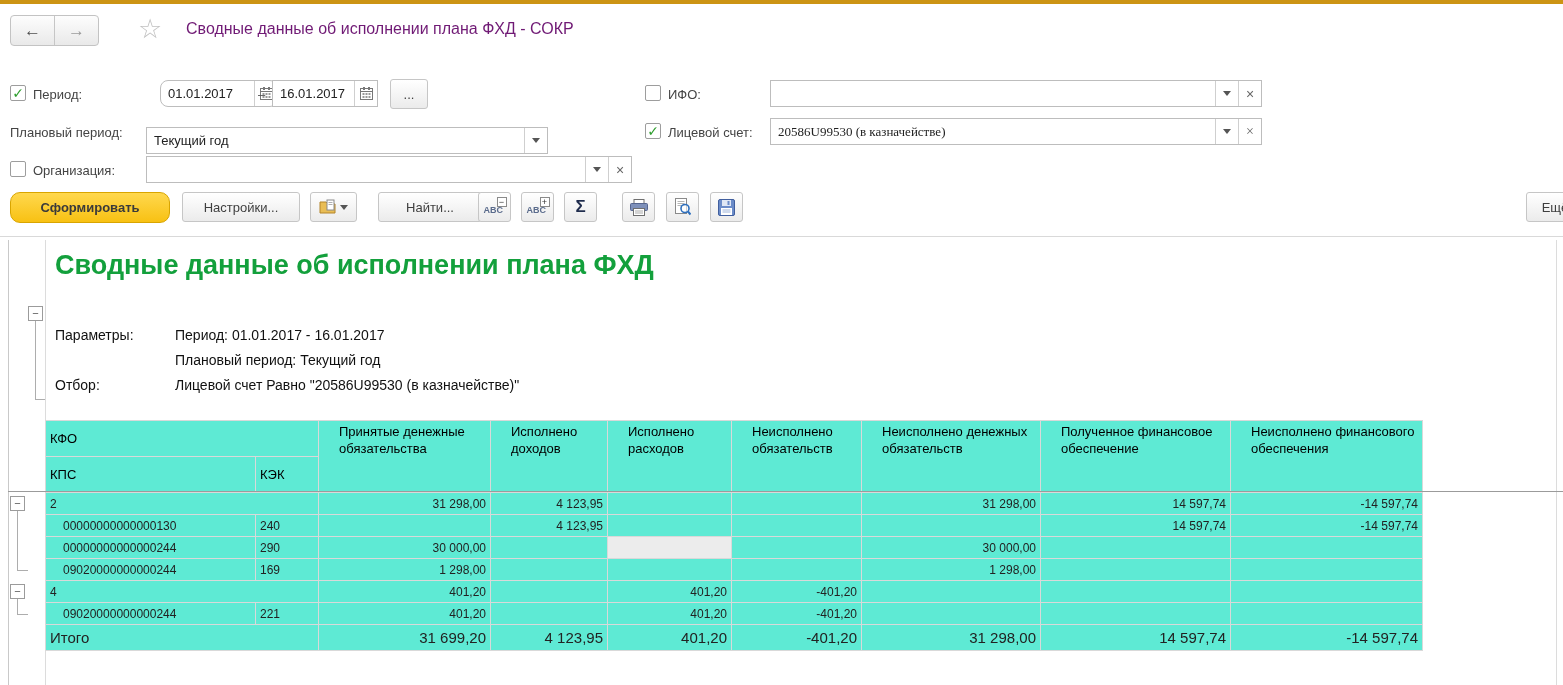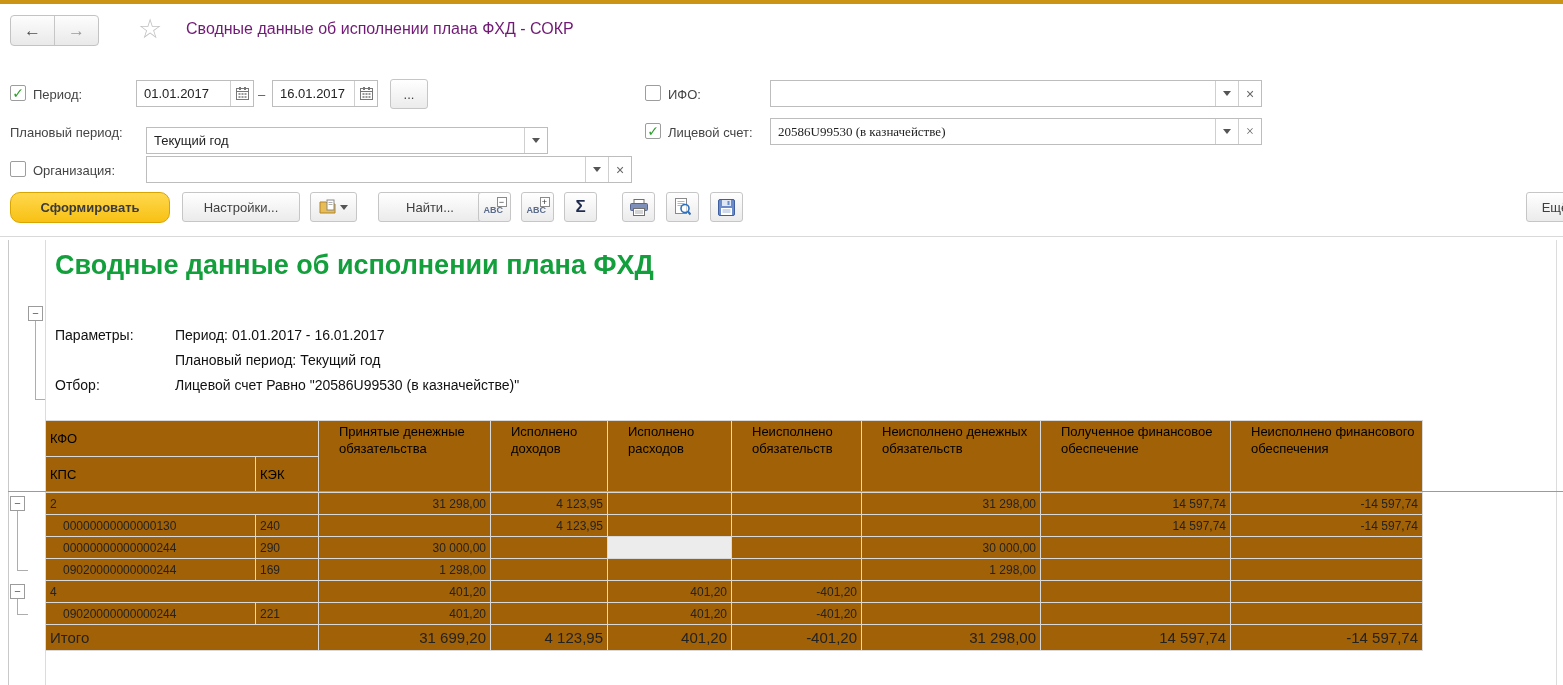--- a/index.html
+++ b/index.html
@@ -43,21 +43,21 @@
   
   .rtitle { left:55px; top:250px; font-size:27px; font-weight:bold; color:#13a03c; white-space:nowrap; }
   .ptext { font-size:14px; color:#111; white-space:nowrap; }
 
   
   .gbox { width:15px; height:15px; border:1px solid #9b9b9b; background:#fff; display:flex;
     align-items:center; justify-content:center; font-size:11px; color:#555; line-height:1; }
   .tline { background:#adadad; }
 
   
-  table.rep { border-collapse:collapse; table-layout:fixed; width:1377px; background:#a16207; }
+  table.rep { border-collapse:collapse; table-layout:fixed; width:1377px; background:#5eead4; }
   table.rep td { border:1px solid #d9d9d9; font-size:12px; padding:1px 4px; white-space:nowrap;
     overflow:hidden; color:#222; }
   table.rep thead tr { height:36px; }
   table.rep td.h { font-size:13px; vertical-align:middle; color:#000; }
   table.rep td.numh { vertical-align:top; padding-top:2px; line-height:17px; white-space:normal;padding-left:20px; }
   table.rep tbody tr { height:22px; }
   table.rep tr.total { height:26px; }
   table.rep tr.total td { font-size:15px; }
   .num { text-align:right; }
   .kps { padding-left:17px !important; color:#333; }
@@ -85,21 +85,21 @@
       <span>→</span>
     </div>
 </div>
 <div class="abs star">☆</div>
 <div class="abs pagetitle">Сводные данные об исполнении плана ФХД - СОКР</div>
 
 <div class="abs chk" style="left:10px; top:85px;">
     <span>✓</span>
   </div>
 <div class="abs flabel" style="left:33px; top:87px;">Период:</div>
-<div class="abs field" style="left:136px; top:80px; width:118px;">
+<div class="abs field" style="left:160px; top:80px; width:118px;border-radius:8px;">
   <div class="val">01.01.2017</div>
   <div class="seg">
     <svg width="13" height="13" viewBox="0 0 13 13">
       <rect x="0.5" y="1.5" width="12" height="11" fill="#fff" stroke="#777"></rect>
       <line x1="0.5" y1="4.5" x2="12.5" y2="4.5" stroke="#777"></line>
       <rect x="3" y="0" width="2" height="3" fill="#777"></rect>
         <rect x="8" y="0" width="2" height="3" fill="#777"></rect>
       <rect x="2.5" y="6" width="2" height="2" fill="#999"></rect>
         <rect x="5.5" y="6" width="2" height="2" fill="#999"></rect>
       <rect x="8.5" y="6" width="2" height="2" fill="#999"></rect>

